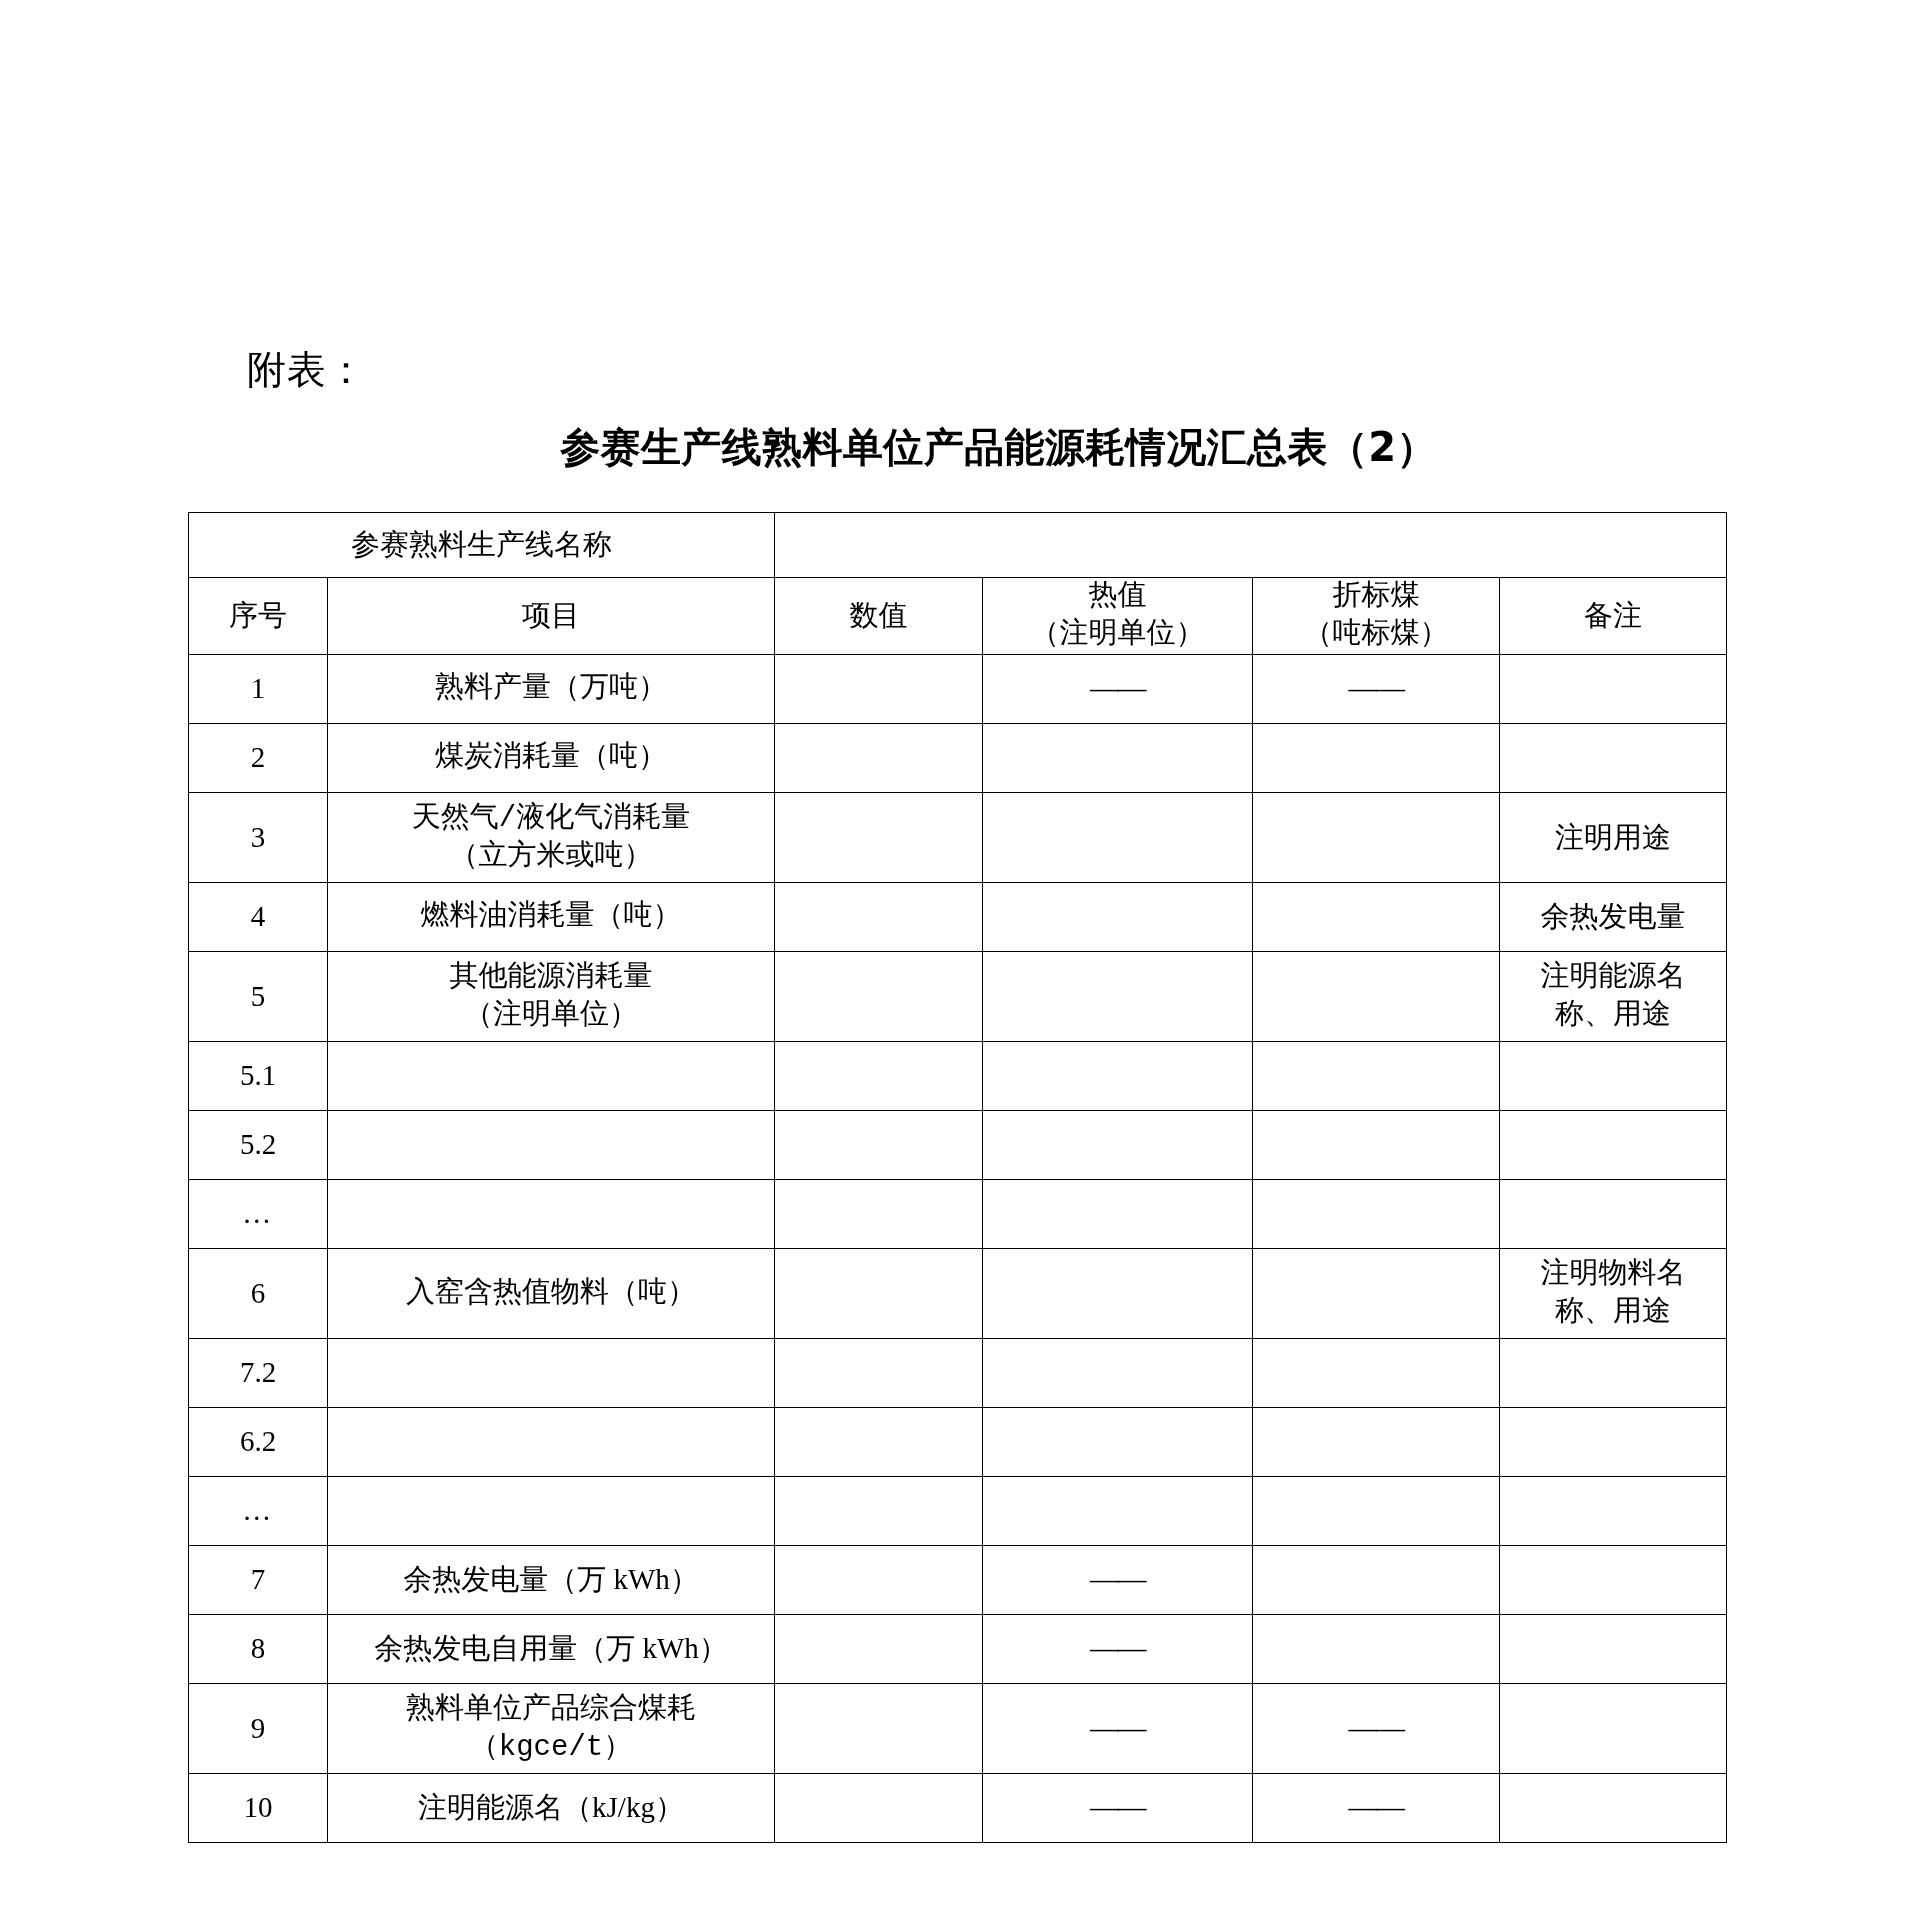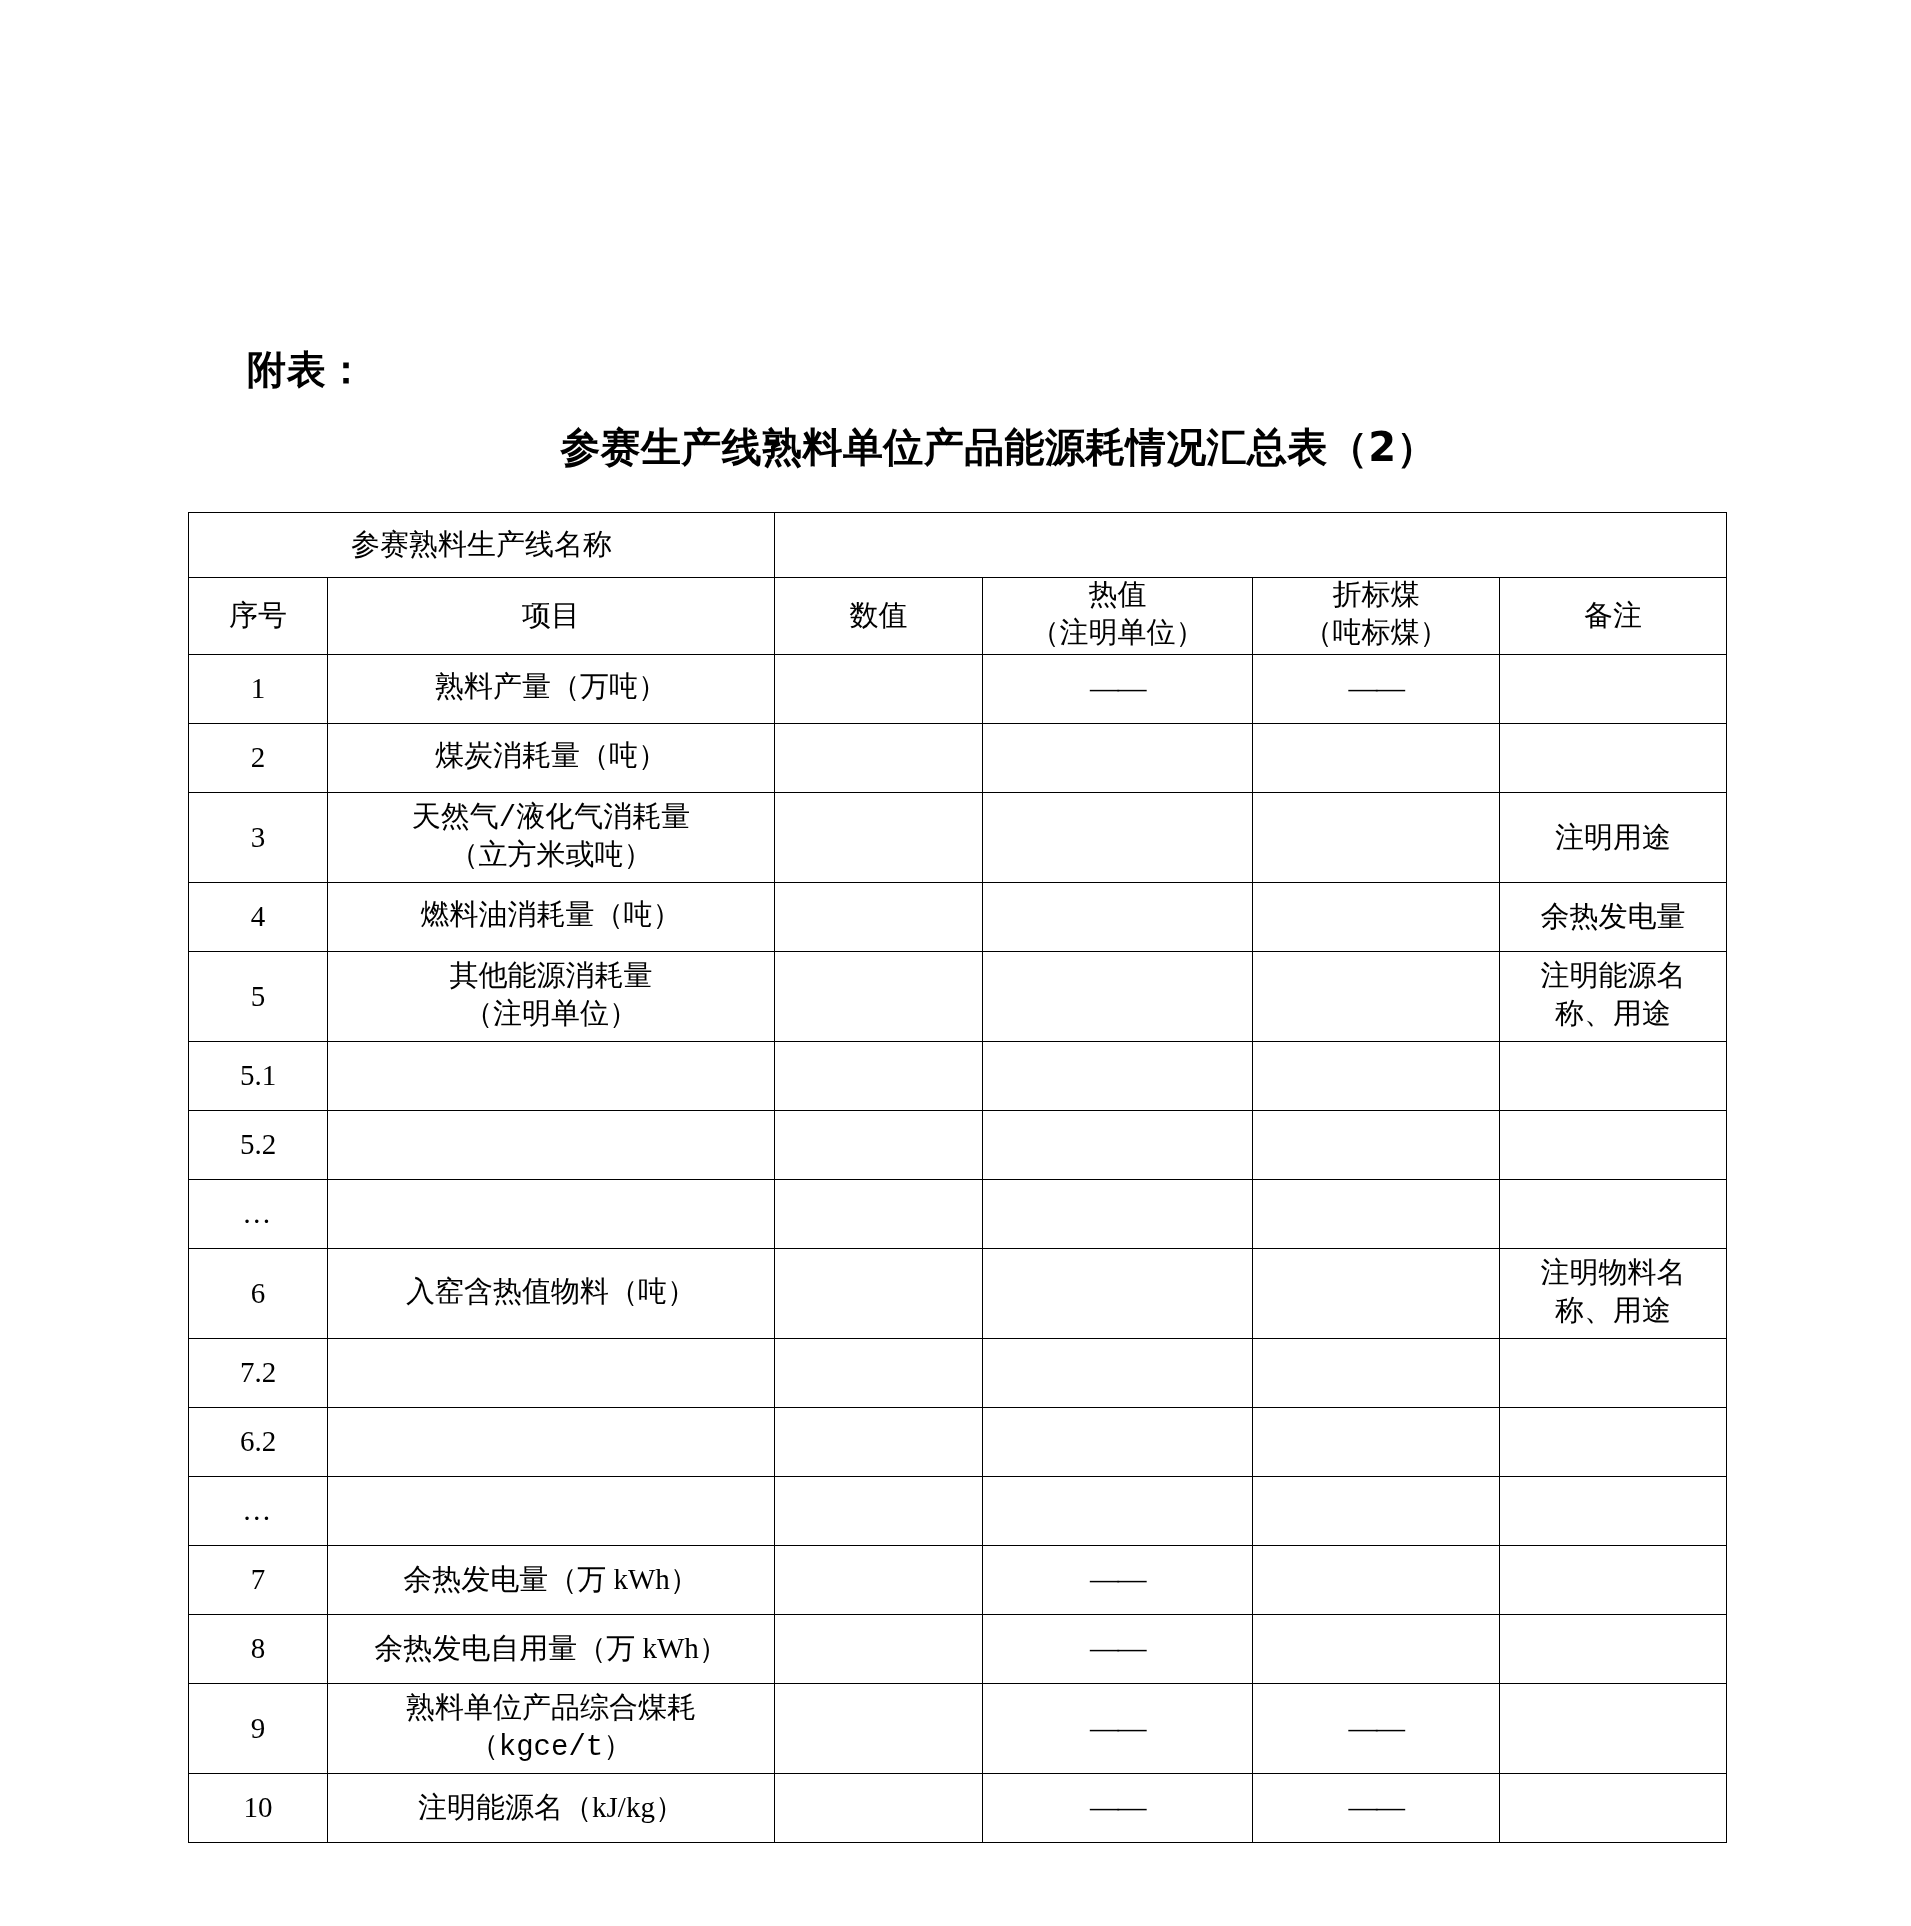--- a/index.html
+++ b/index.html
@@ -20,21 +20,21 @@
     width: 1911px;
     height: 2703px;
     box-sizing: border-box;
     padding: 0;
   }
   .label-fubiao {
     position: absolute;
     left: 247px;
     top: 343px;
     font-family: "DejaVu Sans", "Liberation Sans", sans-serif;
-    font-weight: bold;
+    font-weight: normal;
     font-size: 39px;
     letter-spacing: 0.8px;
   }
   .doc-title {
     position: absolute;
     left: 0;
     top: 420px;
     width: 1911px;
     text-align: center;
     font-family: "DejaVu Sans", "Liberation Sans", sans-serif;

